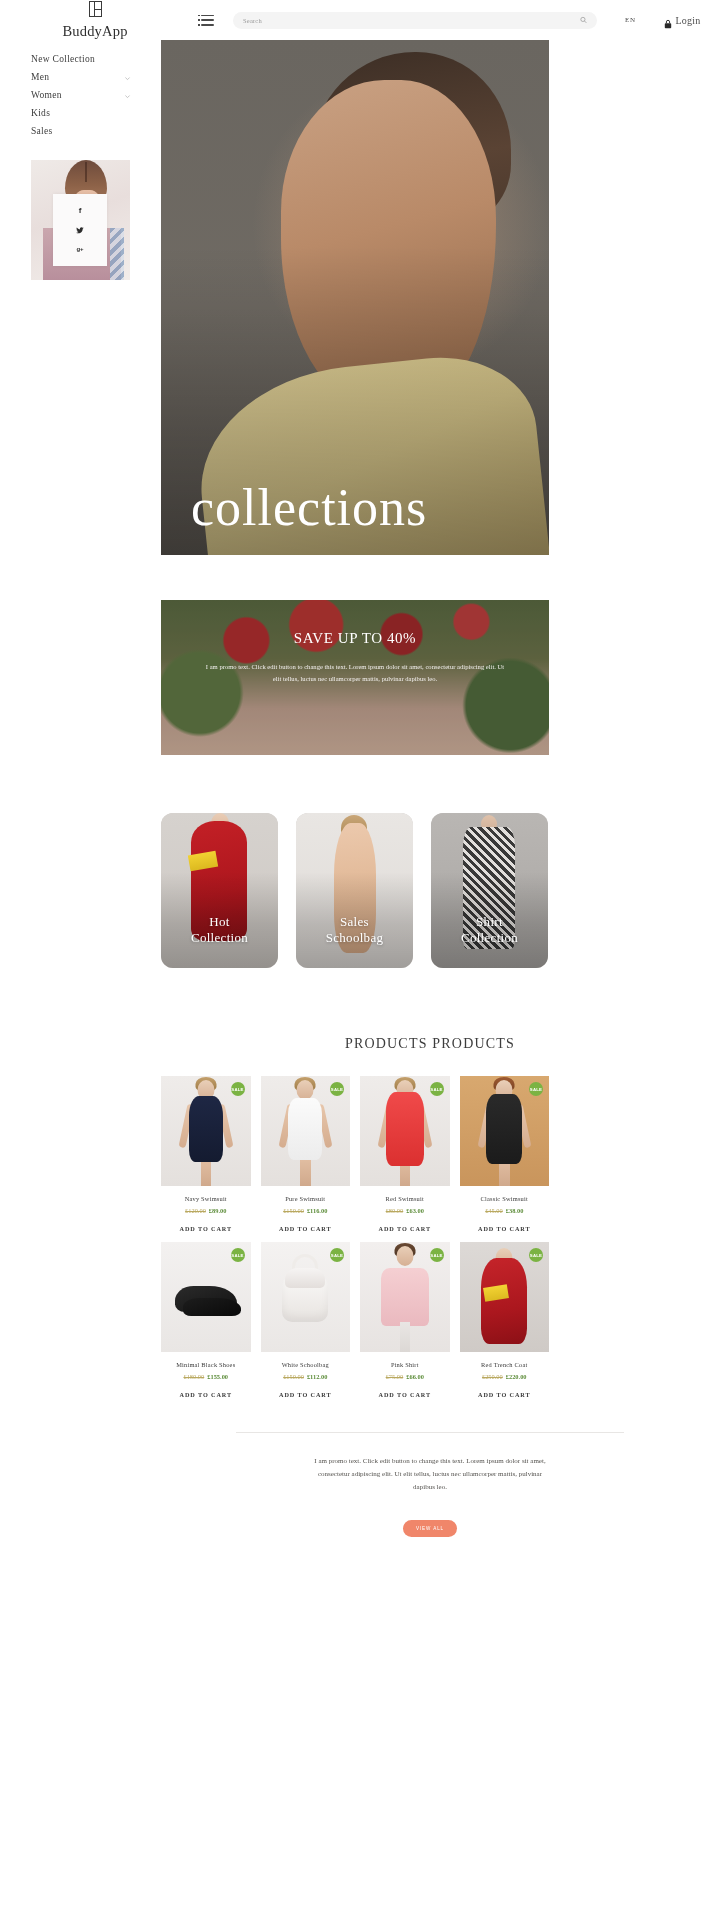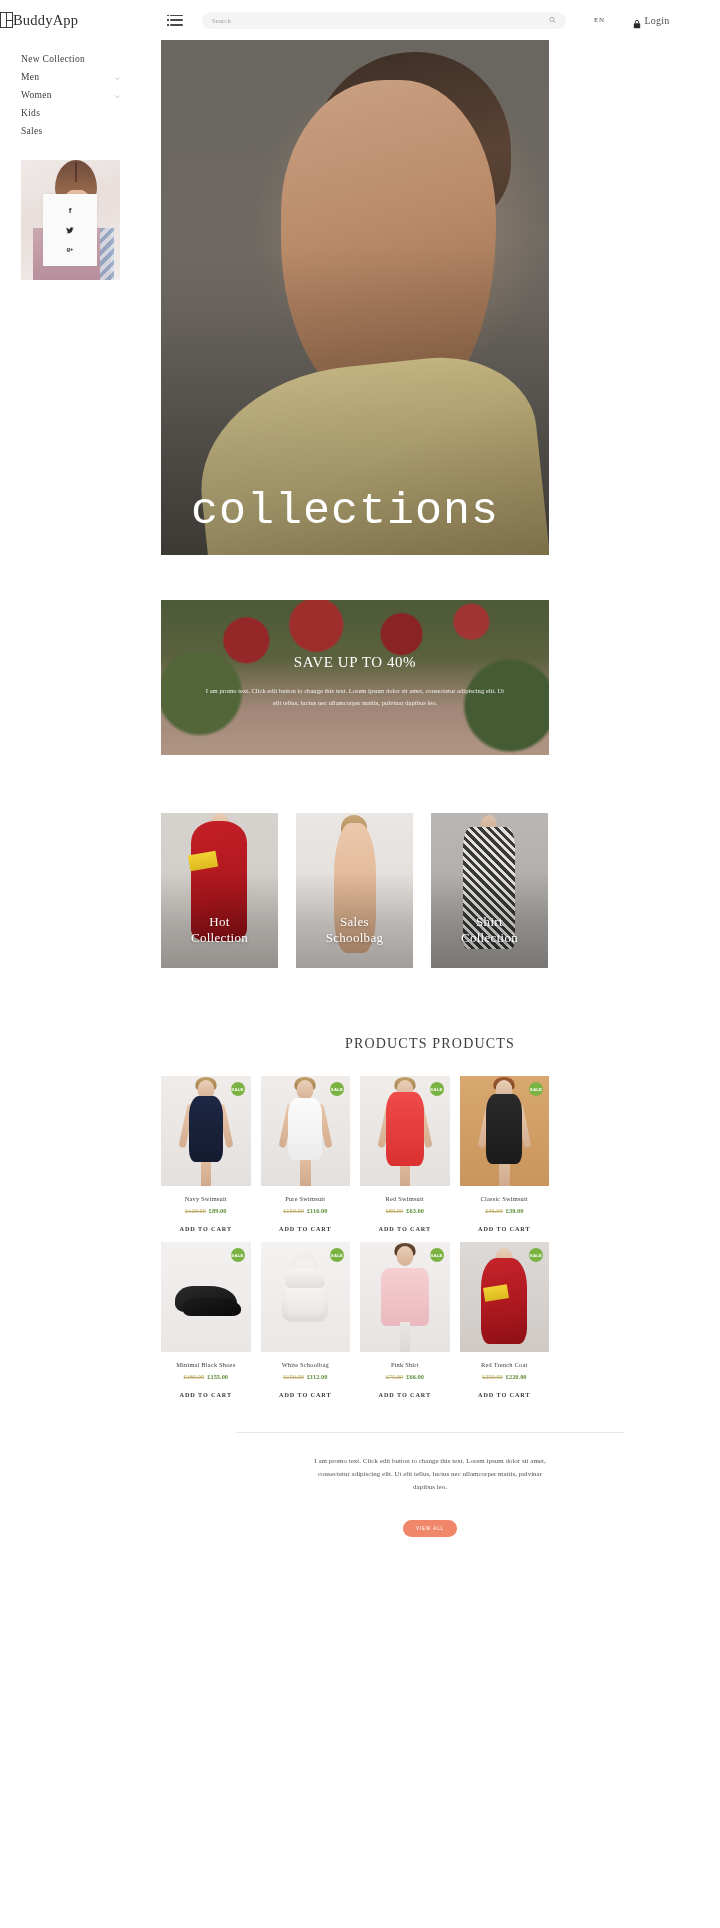--- a/index.html
+++ b/index.html
@@ -16,22 +16,24 @@
   .header {
     position: relative;
     height: 40px;
     display: flex;
     align-items: center;
     background: #ffffff;
   }
   .logo-wrap {
     display: flex;
     align-items: center;
-    gap: 0;
+    gap: 6px;
+    margin-left: 31px;
     width: 128px;
+    flex-direction: column;
   }
   .logo-mark {
     width: 13px; height: 16px;
     border: 1.4px solid #3a3a3a;
     position: relative;
     flex: none;
   }
   .logo-mark:before {
     content: ""; position: absolute;
     left: 4.5px; top: 0; bottom: 0; width: 1.2px; background: #3a3a3a;
@@ -99,21 +101,21 @@
     font-family: "Liberation Serif", serif;
     font-size: 10px;
     color: #4e4e4e;
     letter-spacing: .2px;
   }
 
   
   .layout { display: flex; align-items: flex-start; }
 
   
-  .sidebar { width: 160px; flex: none; padding-left: 21px; padding-top: 10px; }
+  .sidebar { width: 160px; flex: none; padding-left: 31px; padding-top: 10px; }
   .nav-item {
     display: flex; align-items: center; justify-content: space-between;
     width: 100px;
     height: 18px;
     font-family: "Liberation Serif", serif;
     font-size: 9.5px;
     color: #3d3d3d;
     letter-spacing: .3px;
   }
   .nav-item .chev {
@@ -196,21 +198,21 @@
     position: absolute; inset: 0;
     background: linear-gradient(180deg, rgba(0,0,0,0) 40%, rgba(0,0,0,.22) 78%, rgba(0,0,0,.34) 100%);
   }
   .hero-text {
     position: absolute; left: 30px; bottom: 22px; right: 10px;
     color: #fff;
     font-family: "Liberation Serif", serif;
     line-height: .96;
   }
   .hero-l1 { font-size: 52px; letter-spacing: 1px; margin-left: 10px; }
-  .hero-l2 { font-size: 45px; letter-spacing: 1px; margin-top: 2px; font-family: Liberation Mono, monospace; }
+  .hero-l2 { font-size: 52px; letter-spacing: 1px; margin-top: 2px; }
 
   
   .promo {
     position: relative;
     width: 388px; height: 155px;
     margin-top: 45px; margin-left: 1px;
     overflow: hidden;
     background: #4e5a3e;
   }
   .promo-bg {
@@ -220,21 +222,21 @@
       radial-gradient(circle at 40% 16%, #c2302f 0 26px, rgba(0,0,0,0) 28px),
       radial-gradient(circle at 62% 22%, #a82125 0 20px, rgba(0,0,0,0) 22px),
       radial-gradient(circle at 80% 14%, #c5393a 0 17px, rgba(0,0,0,0) 19px),
       radial-gradient(circle at 10% 60%, #5f7a42 0 40px, rgba(0,0,0,0) 44px),
       radial-gradient(circle at 90% 68%, #4e6b3a 0 44px, rgba(0,0,0,0) 48px),
       linear-gradient(180deg,#57693f 0%,#6c7348 38%,#c8a594 70%,#d9b7a3 100%);
   }
   .promo-veil { position: absolute; inset: 0; background: rgba(40,40,35,.24); }
   .promo-in {
     position: relative; text-align: center; color: #fff;
-    padding-top: 54px;
+    padding-top: 30px;
   }
   .promo-h1 {
     font-family: "Liberation Serif", serif;
     font-size: 15px; letter-spacing: .6px;
   }
   .promo-h2 {
     font-family: "Liberation Serif", serif;
     font-size: 15px; letter-spacing: .6px; margin-top: 2px;
   }
   .promo-p {
@@ -244,20 +246,21 @@
     font-size: 6.6px;
     line-height: 1.85;
     color: #f2f0ee;
   }
 
   
   .cats { display: flex; gap: 18px; margin-top: 58px; margin-left: 1px; }
   .cat {
     position: relative; width: 117px; height: 155px; overflow: hidden;
     background: #cfcbc8;
+    border-radius: 12px;
   }
   .cat .fig { position: absolute; inset: 0; }
   .cat-1 .fig {
     background:
       linear-gradient(180deg,#d6d2ce 0%,#cdc8c3 100%);
   }
   .cat-1 .dress {
     position:absolute; left:30px; top:8px; width:56px; height:120px;
     background: linear-gradient(170deg,#c32026 0%,#ad161d 60%,#8e1117 100%);
     border-radius: 42% 42% 26% 26% / 18% 18% 10% 10%;

